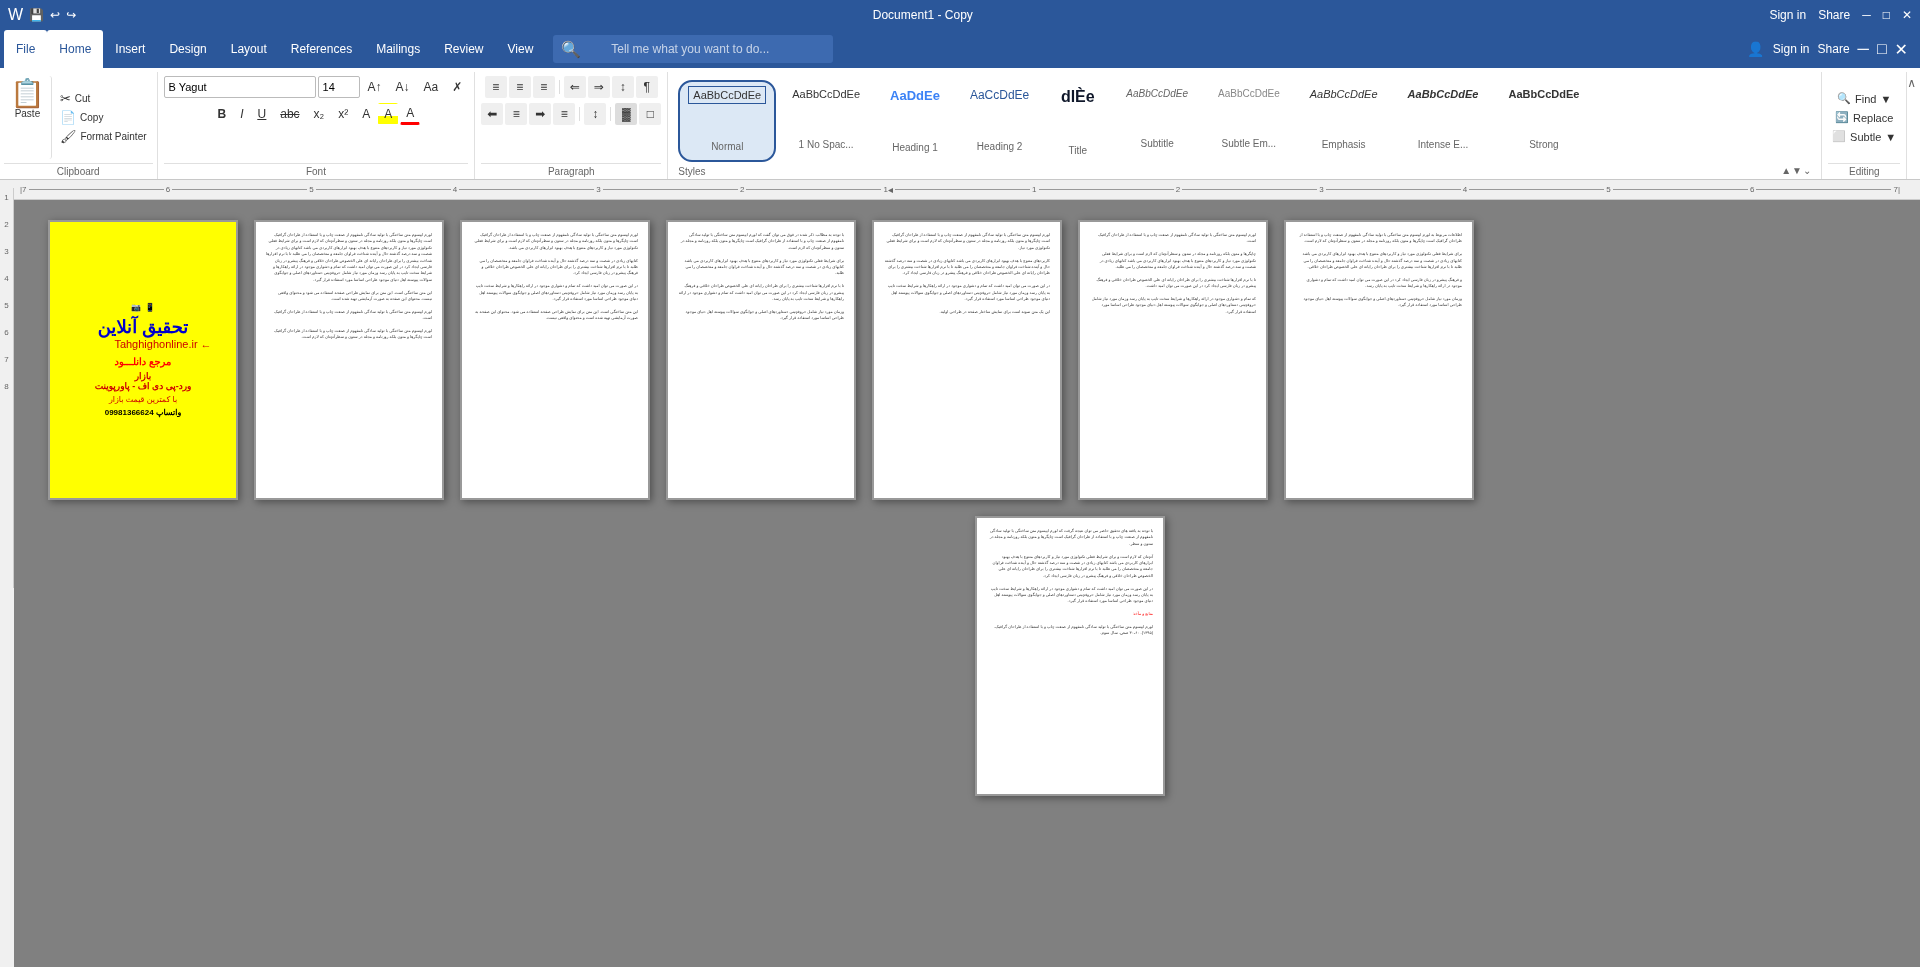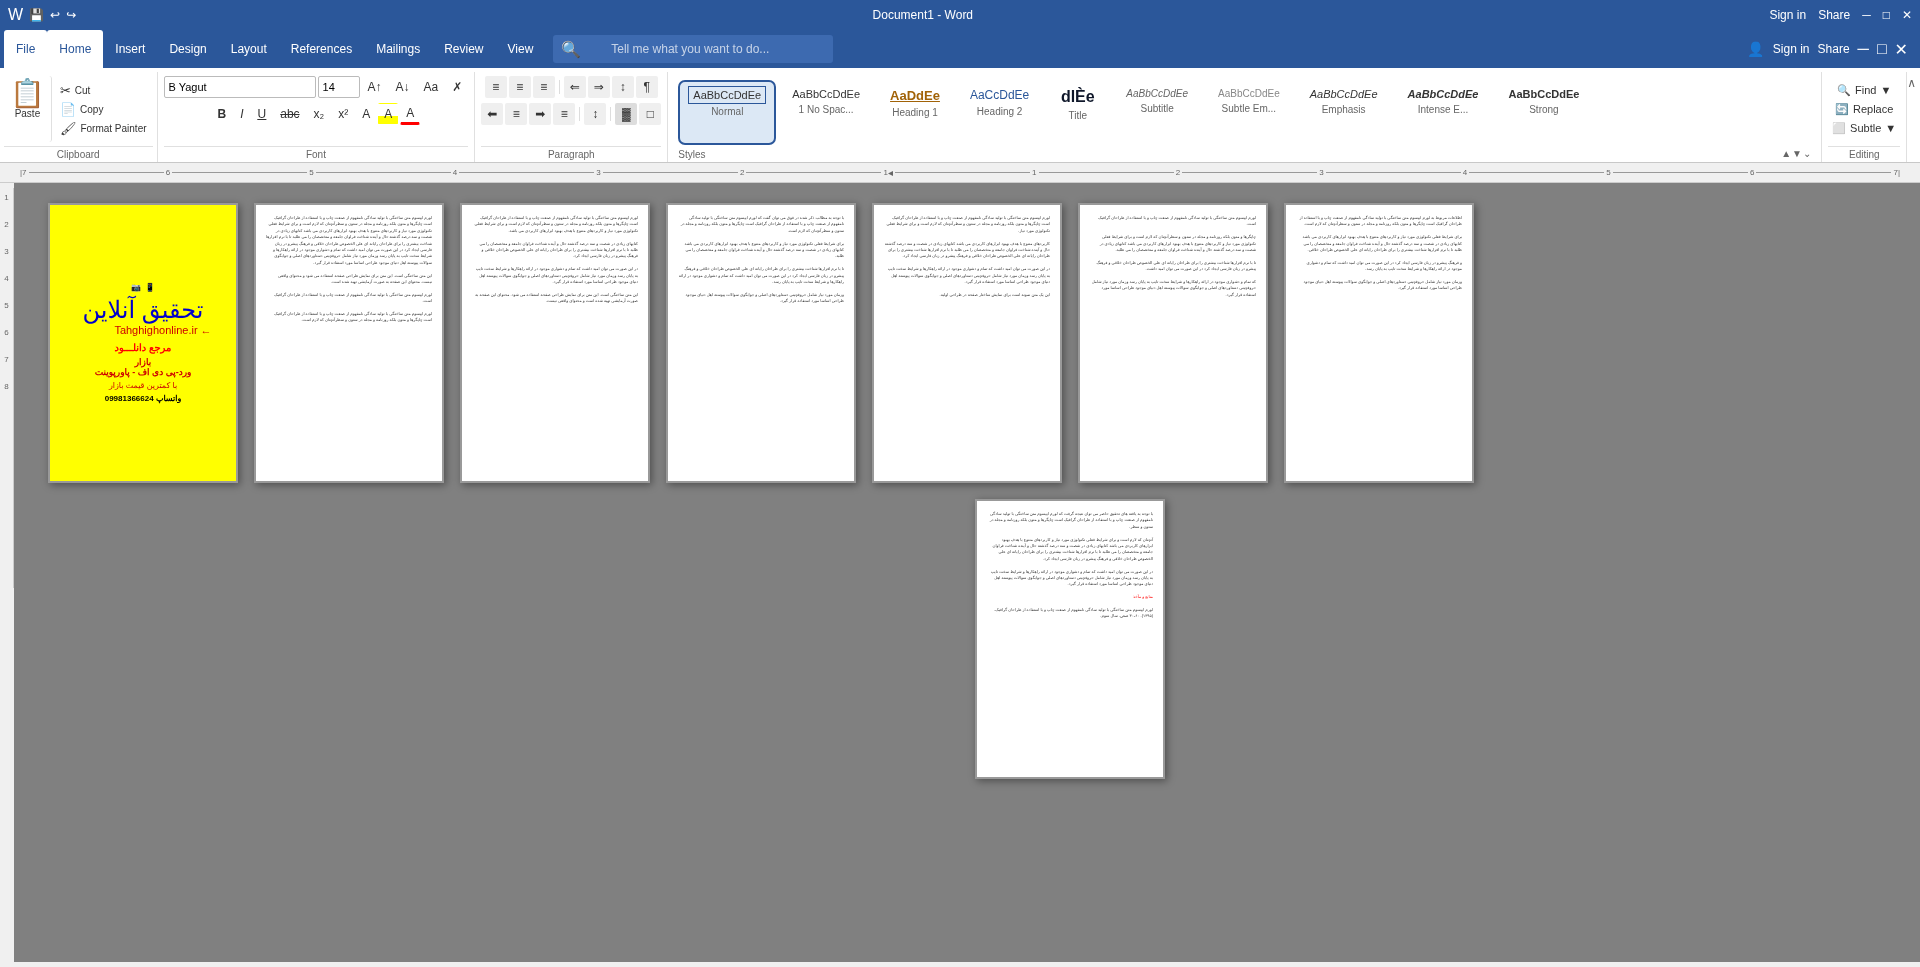--- a/index.html
+++ b/index.html
@@ -168,23 +168,24 @@
       padding: 4px 4px 2px 4px;
       overflow: hidden;
     }
 
     .style-item {
       display: flex;
       flex-direction: column;
       align-items: center;
       padding: 4px 8px;
       cursor: pointer;
-      border-radius: 7px;
+      border-radius: 14px;
       min-width: 65px;
       border: 2px solid transparent;
+      gap: 35px;
     }
     .style-item.active { border-color: #2b579a; background: #dce8f5; }
     .style-item .style-preview {
       font-size: 14px;
       color: #333;
       white-space: nowrap;
     }
     .style-item .style-label {
       font-size: 10px;
       color: #666;
@@ -256,21 +257,21 @@
     .ad-page {
       background: #ffff00;
       padding: 10px;
       display: flex;
       flex-direction: column;
       align-items: center;
       justify-content: center;
       text-align: center;
       height: 100%;
     }
-    .ad-title { color: #0000cc; font-size: 24px; font-weight: normal; }
+    .ad-title { color: #0000cc; font-size: 18px; font-weight: bold; }
     .ad-subtitle { color: #ff0000; font-size: 10px; font-weight: bold; }
     .ad-brand { color: #cc0000; font-size: 11px; margin-left: 40px; }
     .ad-service { color: #cc0000; font-size: 9px; font-weight: bold; }
     .ad-price { color: #cc0000; font-size: 8px; }
     .ad-contact { color: #000; font-size: 8px; font-weight: bold; }
 
     
     .vertical-ruler {
       position: fixed;
       left: 0;
@@ -338,21 +339,21 @@
 </head>
 <body>
 
 <div class="title-bar">
   <div class="title-bar-left">
     <span class="title-icon">W</span>
     <span style="cursor:pointer;">💾</span>
     <span style="cursor:pointer;">↩</span>
     <span style="cursor:pointer;">↪</span>
   </div>
-  <div style="font-size:12px;">Document1 - Word</div>
+  <div style="font-size:12px;">Document1 - Copy</div>
   <div class="title-bar-right">
     <span style="cursor:pointer;font-size:12px;">Sign in</span>
     <span style="cursor:pointer;font-size:12px;">Share</span>
     <span style="cursor:pointer;">─</span>
     <span style="cursor:pointer;">□</span>
     <span style="cursor:pointer;">✕</span>
   </div>
 </div>
 
 <div class="menu-bar">
@@ -475,21 +476,21 @@
         <div class="style-preview" style="font-size:11px;border:1px solid #2b579a;padding:2px 4px;">AaBbCcDdEe</div>
         <div class="style-label">Normal</div>
       </div>
 
       <div class="style-item">
         <div class="style-preview" style="font-size:11px;padding:2px 4px;">AaBbCcDdEe</div>
         <div class="style-label">1 No Spac...</div>
       </div>
 
       <div class="style-item">
-        <div class="style-preview" style="font-size:13px;color:#a16207;font-weight:bold;padding:2px 4px;text-decoration:underline;">AaDdEe</div>
+        <div class="style-preview" style="font-size:13px;color:#3b82f6;font-weight:bold;padding:2px 4px;">AaDdEe</div>
         <div class="style-label">Heading 1</div>
       </div>
 
       <div class="style-item">
         <div class="style-preview" style="font-size:12px;color:#2b579a;padding:2px 4px;">AaCcDdEe</div>
         <div class="style-label">Heading 2</div>
       </div>
 
       <div class="style-item">
         <div class="style-preview" style="font-size:16px;color:#0f172a;font-weight:bold;padding:2px 4px;">dlÈe</div>

